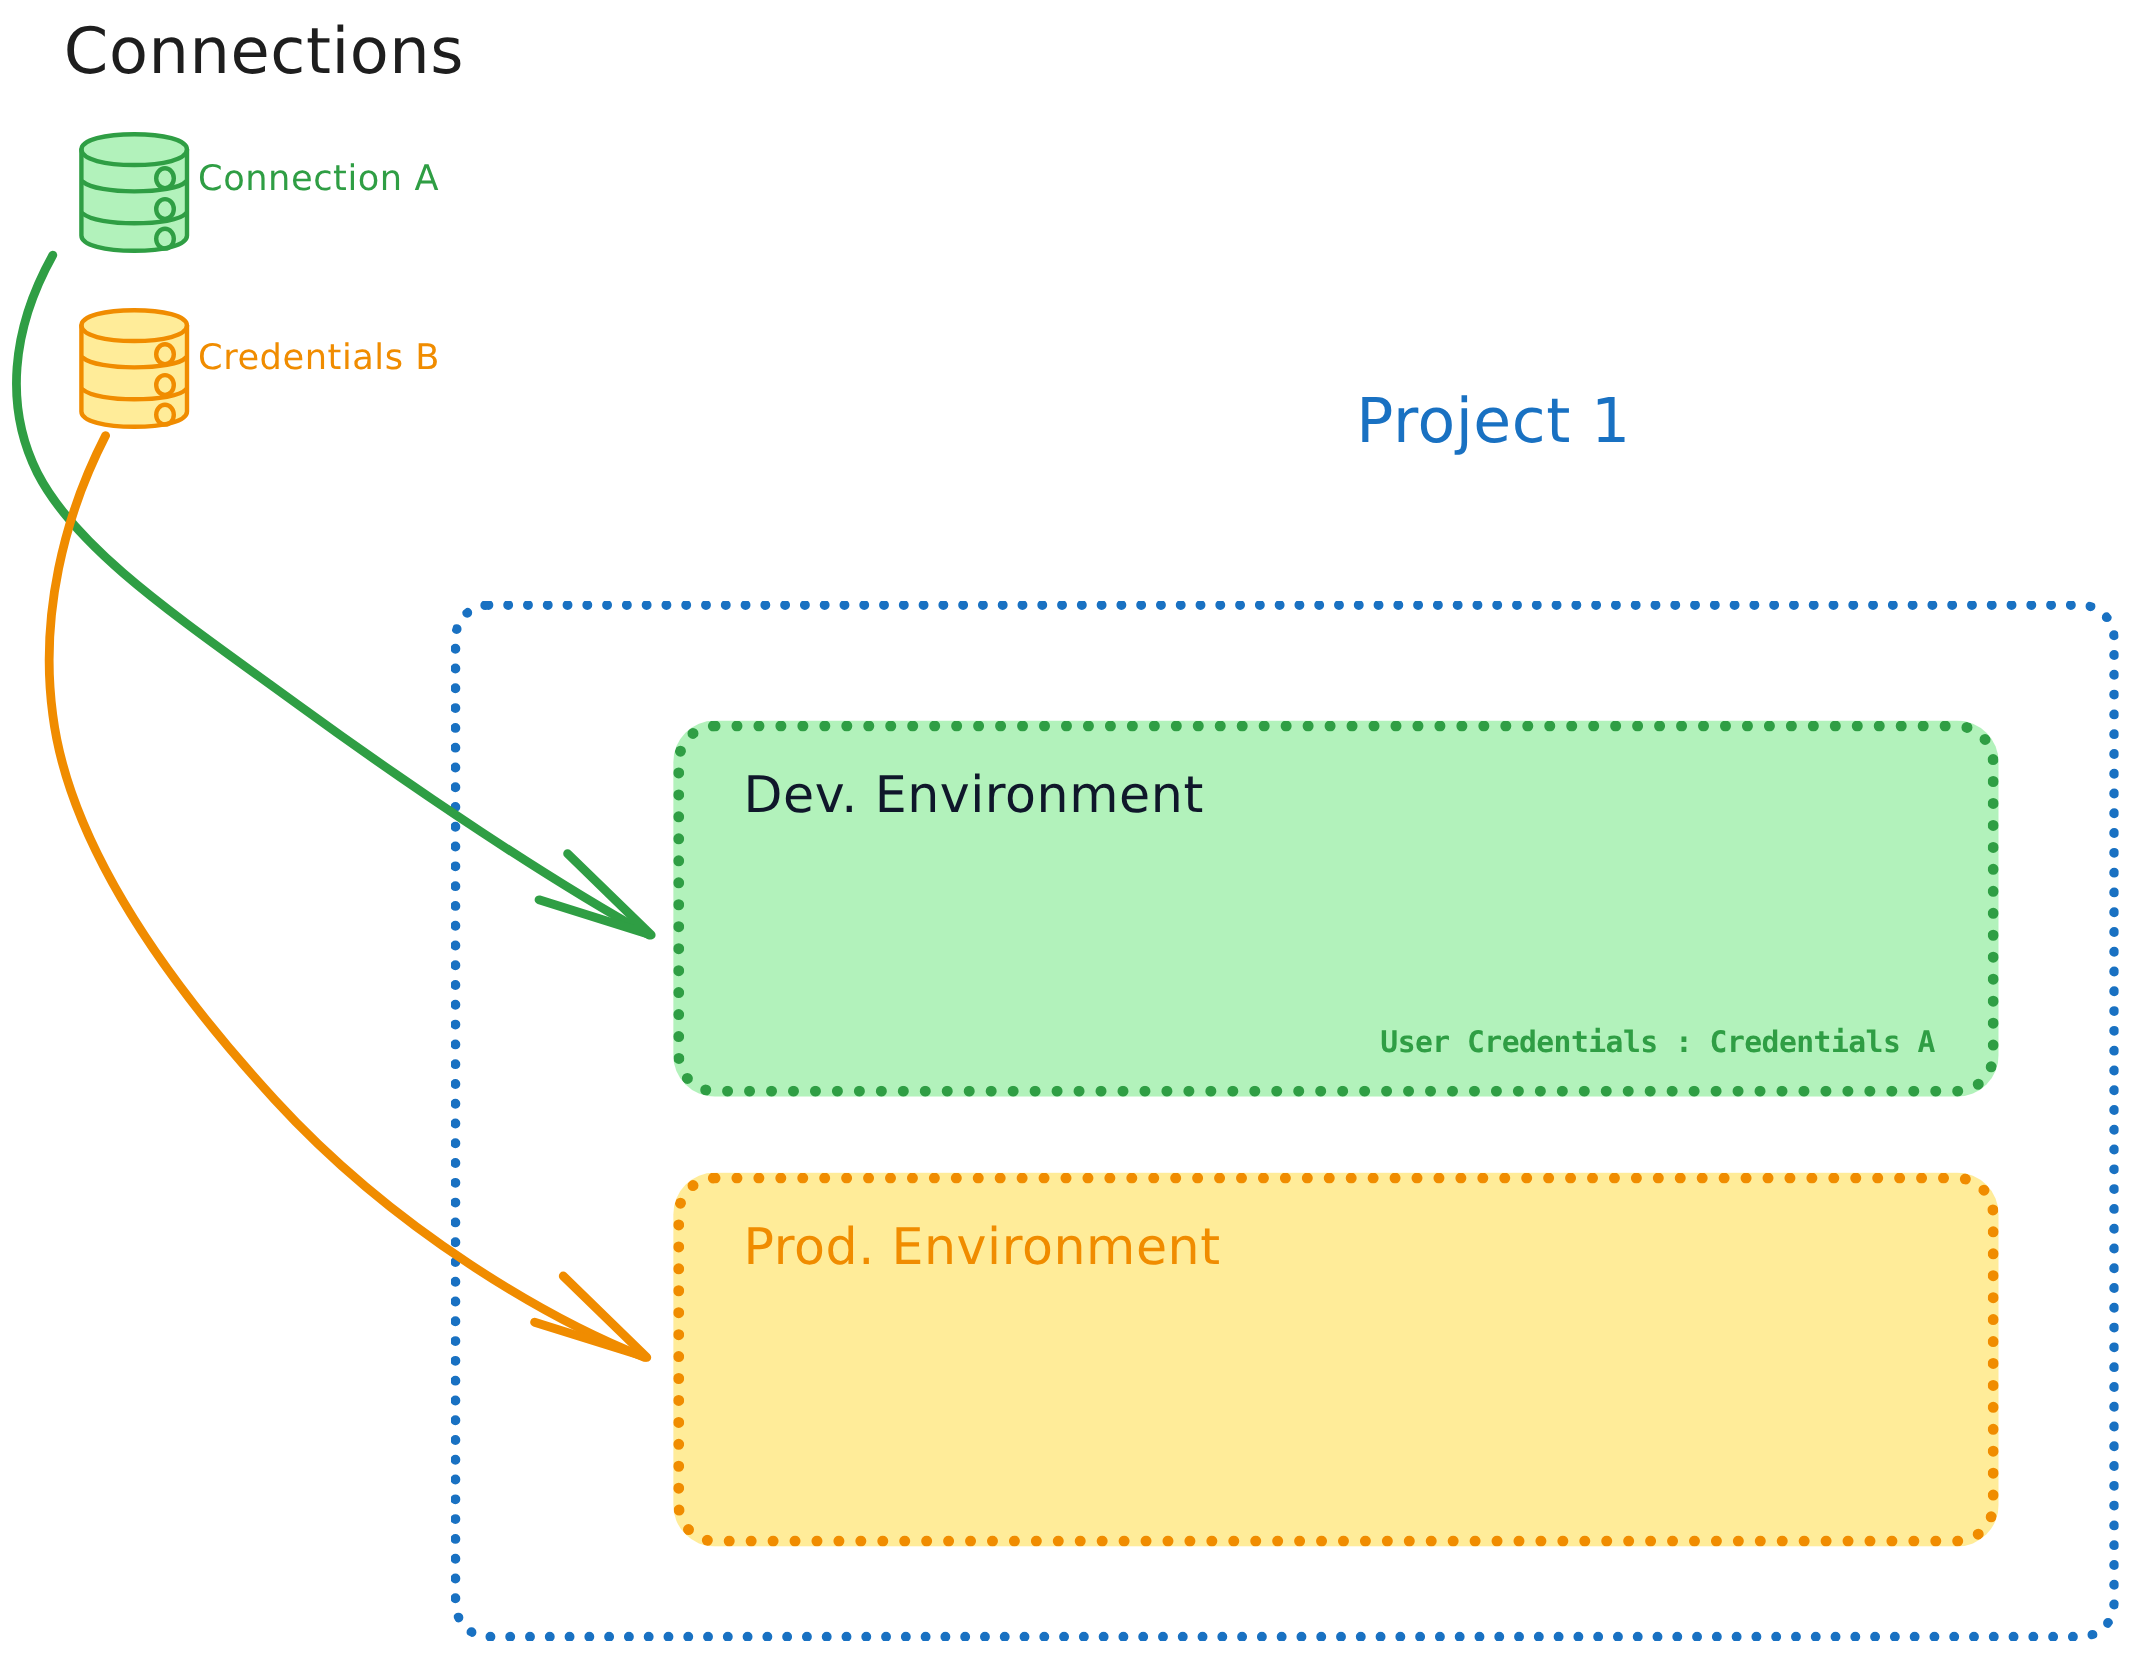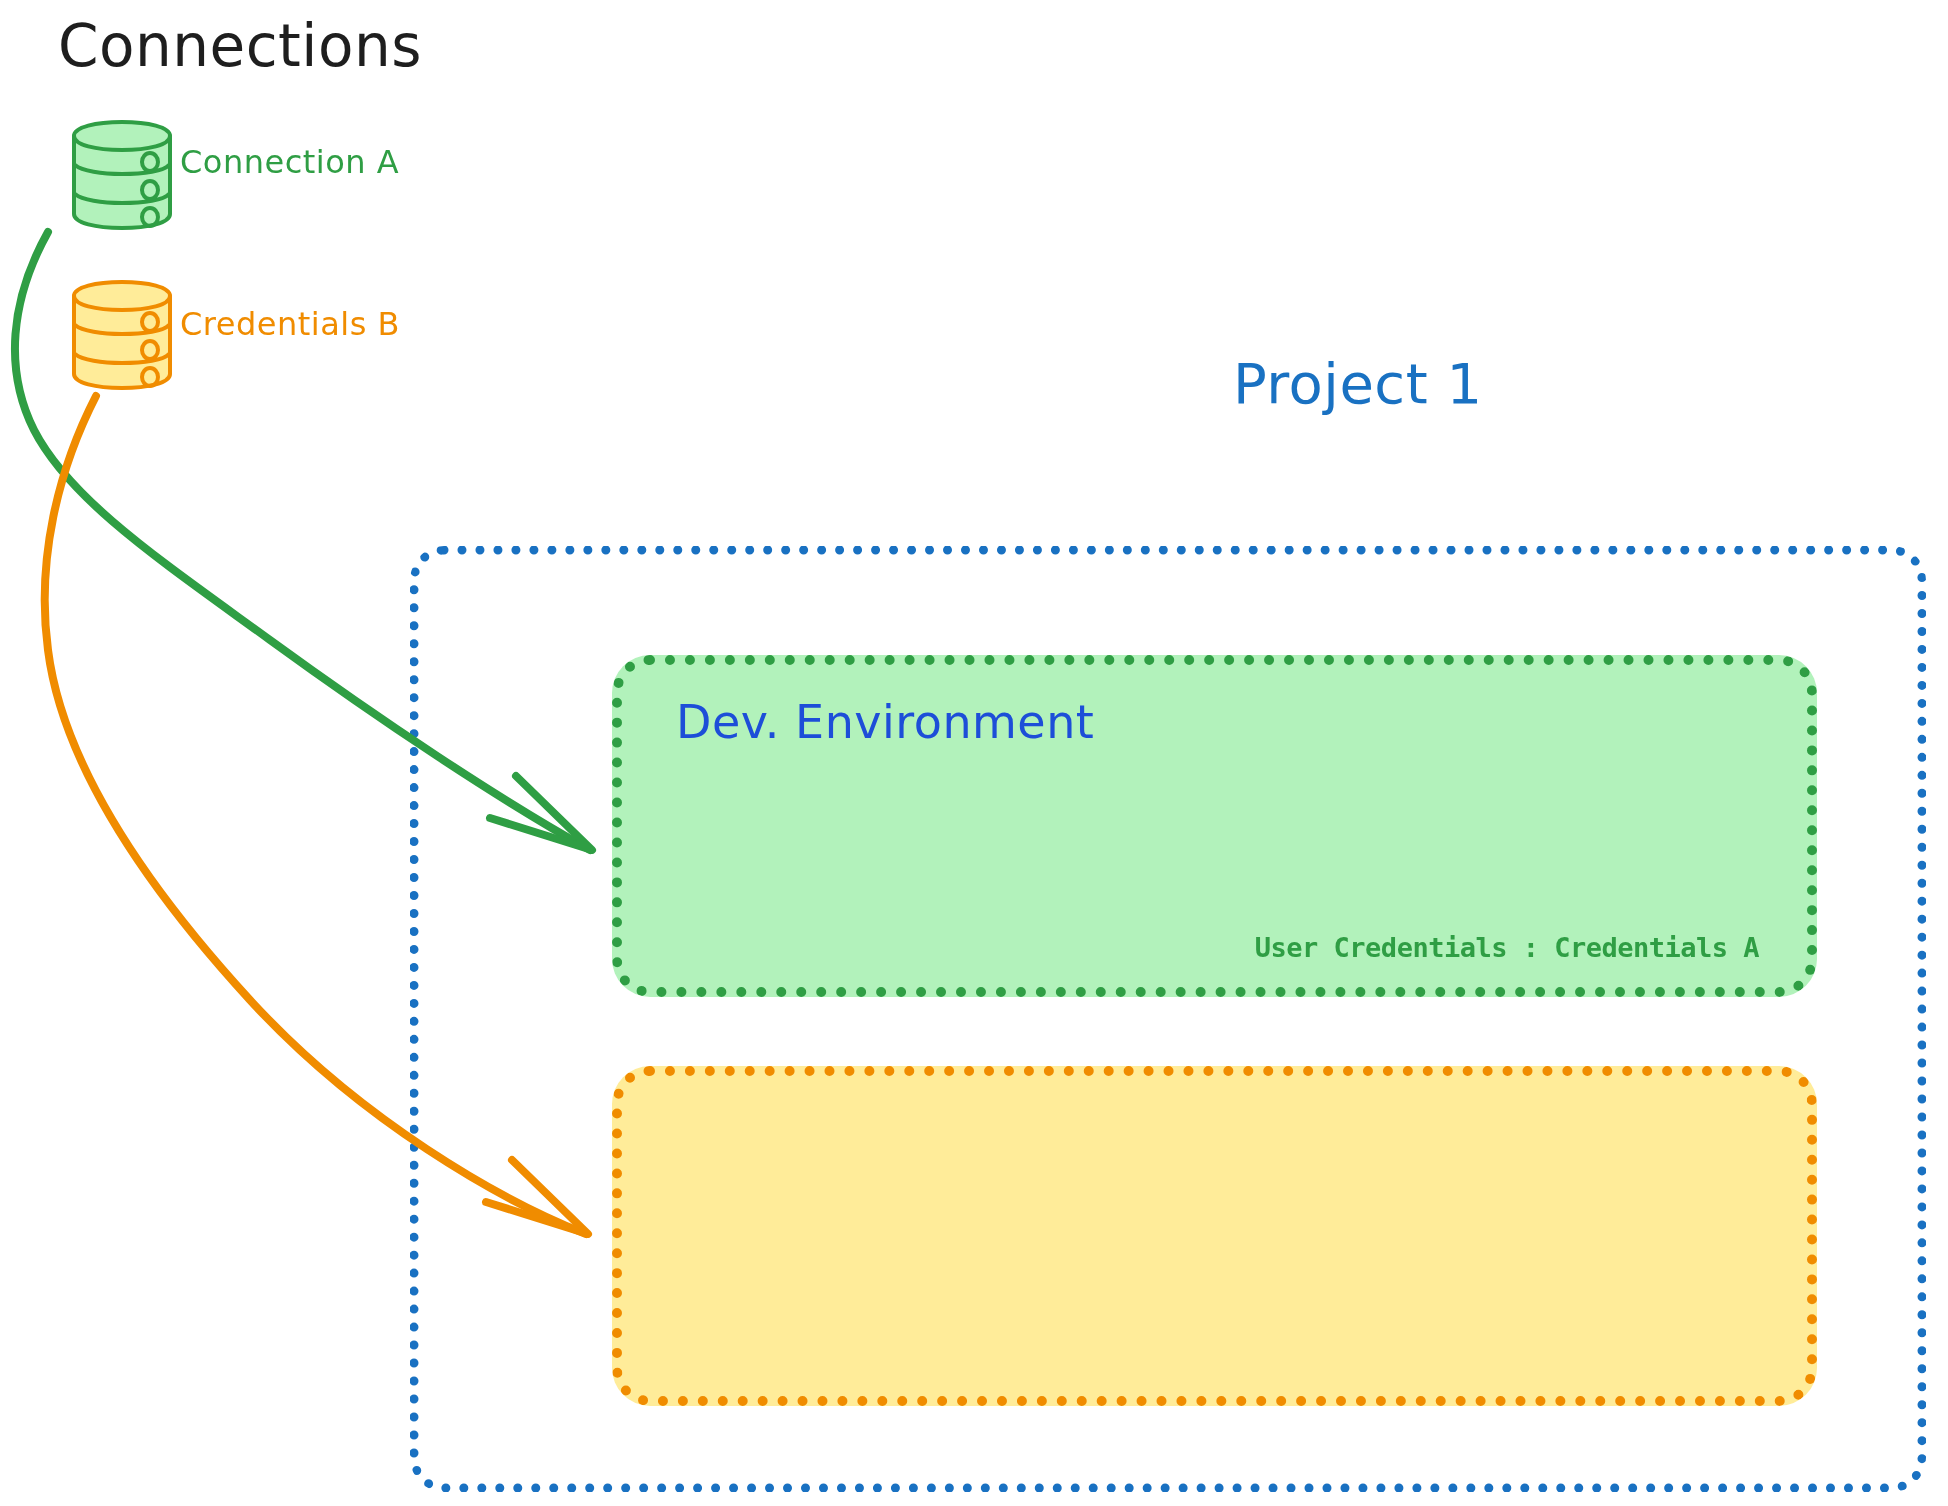--- a/index.html
+++ b/index.html
@@ -101,21 +101,21 @@
     border: 10px dotted #f08c00;
   }
 
   .env-title {
     position: absolute;
     left: 54px;
     top: 30px;
     font-size: 46px;
     white-space: nowrap;
   }
-  #env-dev .env-title { color: #1d4ed8; }
+  #env-dev .env-title { color: #0f172a; }
   #env-prod .env-title { color: #f08c00; }
 
   .env-cred {
     position: absolute;
     right: 48px;
     bottom: 24px;
     font-size: 27px;
     white-space: nowrap;
   }
   #env-dev .env-cred { color: #2f9e44; }
@@ -173,20 +173,21 @@
   <div id="label-project-1" class="hand">Project 1</div>
 
   <div id="project-container"></div>
 
   <div id="env-dev" class="env-box">
     <div class="env-title hand">Dev. Environment</div>
     <div class="env-cred mono">User Credentials : Credentials A</div>
   </div>
 
   <div id="env-prod" class="env-box">
+    <div class="env-title hand">Prod. Environment</div>
   </div>
 
   <svg id="arrows" viewBox="0 0 1948 1506">
 
     <g>
       <path d="M 48 232
                C 10 300, 4 370, 34 430
                C 70 500, 160 560, 270 640
                C 380 720, 500 800, 590 850" fill="none" stroke="#2f9e44" stroke-width="8" stroke-linecap="round" stroke-linejoin="round"></path>
       <path d="M 516 776 L 592 850 L 490 818" fill="none" stroke="#2f9e44" stroke-width="8" stroke-linecap="round" stroke-linejoin="round"></path>

